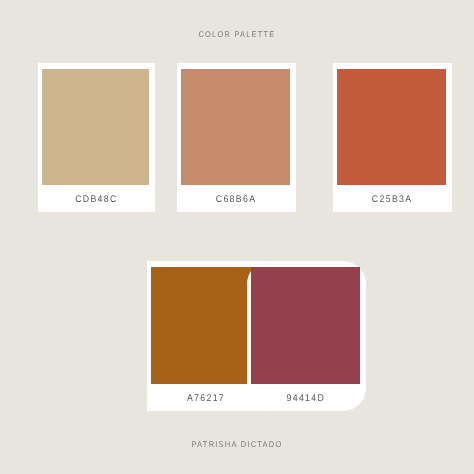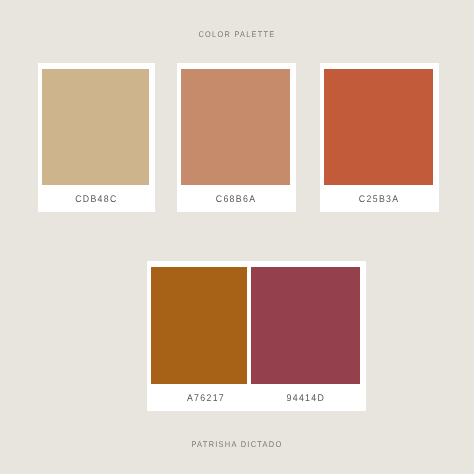--- a/index.html
+++ b/index.html
@@ -38,21 +38,21 @@
     font-size:9.7px;letter-spacing:1.45px;color:#535356;
     transform:scaleX(0.905);
   }
   .label span{display:inline-block;text-indent:1.45px;transform:translateZ(0);}
 
   
   #card-0{left:37.5px; top:62.7px;  width:117.5px; height:149.3px;}
   #card-1{left:177.3px;top:62.7px;  width:118.8px; height:149.3px;}
   #card-2{left:320.2px;top:62.7px;  width:119.0px; height:149.3px;}
   #card-3{left:107.1px;top:261.0px; width:118.7px; height:149.8px;margin-left:40px;}
-  #card-4{left:247.4px;top:261.0px; width:118.4px; height:149.8px;}
+  #card-4{left:247.4px;top:261.0px; width:118.4px; height:149.8px;border-radius:23px;}
   #card-0 .swatch,#card-1 .swatch,#card-2 .swatch{height:116.8px;}
   #card-3 .swatch,#card-4 .swatch{height:117.4px;}
 </style>
 </head>
 <body style="background: rgb(232, 229, 223);">
 
 <div class="page" style="background: rgb(232, 229, 223);">
 
   <div class="heading" style="color: rgb(121, 120, 114);">COLOR PALETTE</div>
 
@@ -63,21 +63,21 @@
       </div>
   </div>
 
   <div class="card" id="card-1" style="background: rgb(255, 255, 255);">
     <div class="swatch" style="background: rgb(198, 139, 106);"></div>
     <div class="label" style="color: rgb(88, 88, 90);">
         <span>C68B6A</span>
       </div>
   </div>
 
-  <div class="card" id="card-2" style="background: rgb(255, 255, 255);">
+  <div class="card" id="card-2" style="background: rgb(255, 255, 255); margin-left: 13px;">
     <div class="swatch" style="background: rgb(194, 91, 58);"></div>
     <div class="label" style="color: rgb(88, 88, 90);">
         <span>C25B3A</span>
       </div>
   </div>
 
   <div class="card" id="card-3" style="background: rgb(255, 255, 255);">
     <div class="swatch" style="background: rgb(167, 98, 23);"></div>
     <div class="label" style="color: rgb(88, 88, 90);">
         <span>A76217</span>

